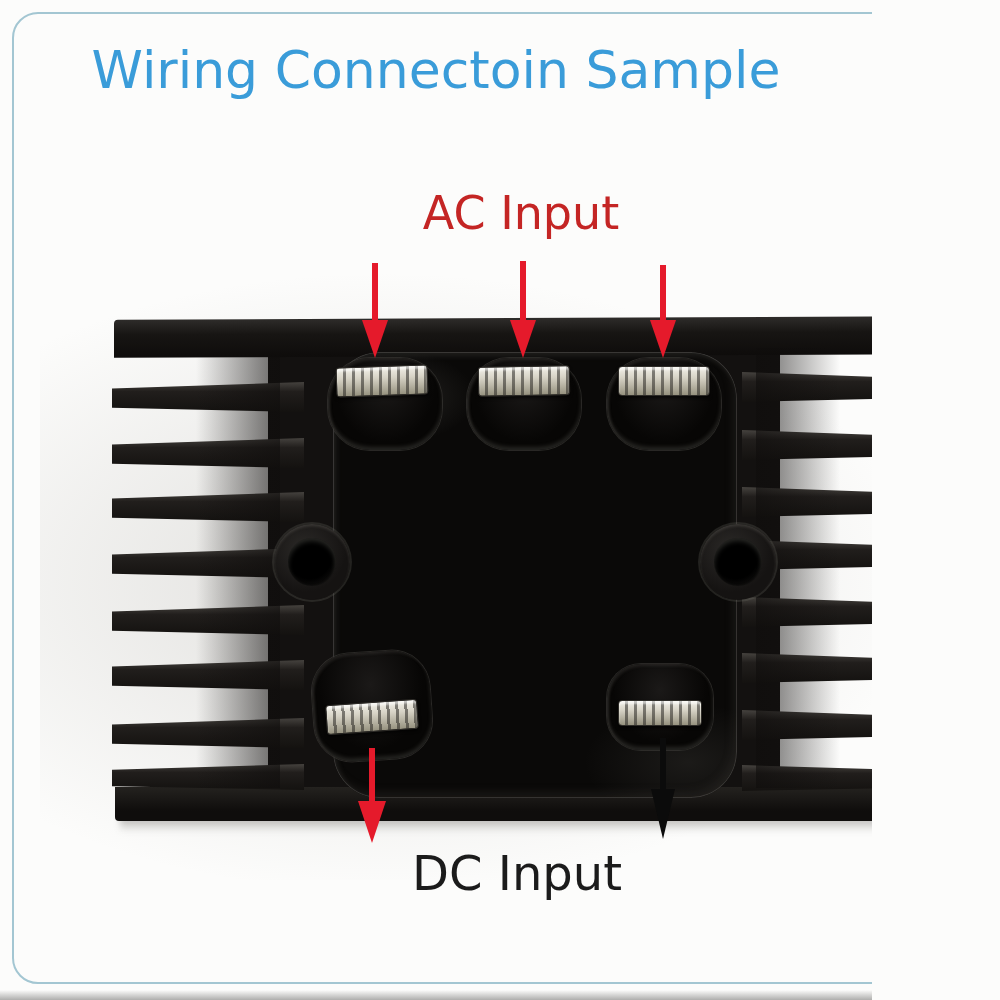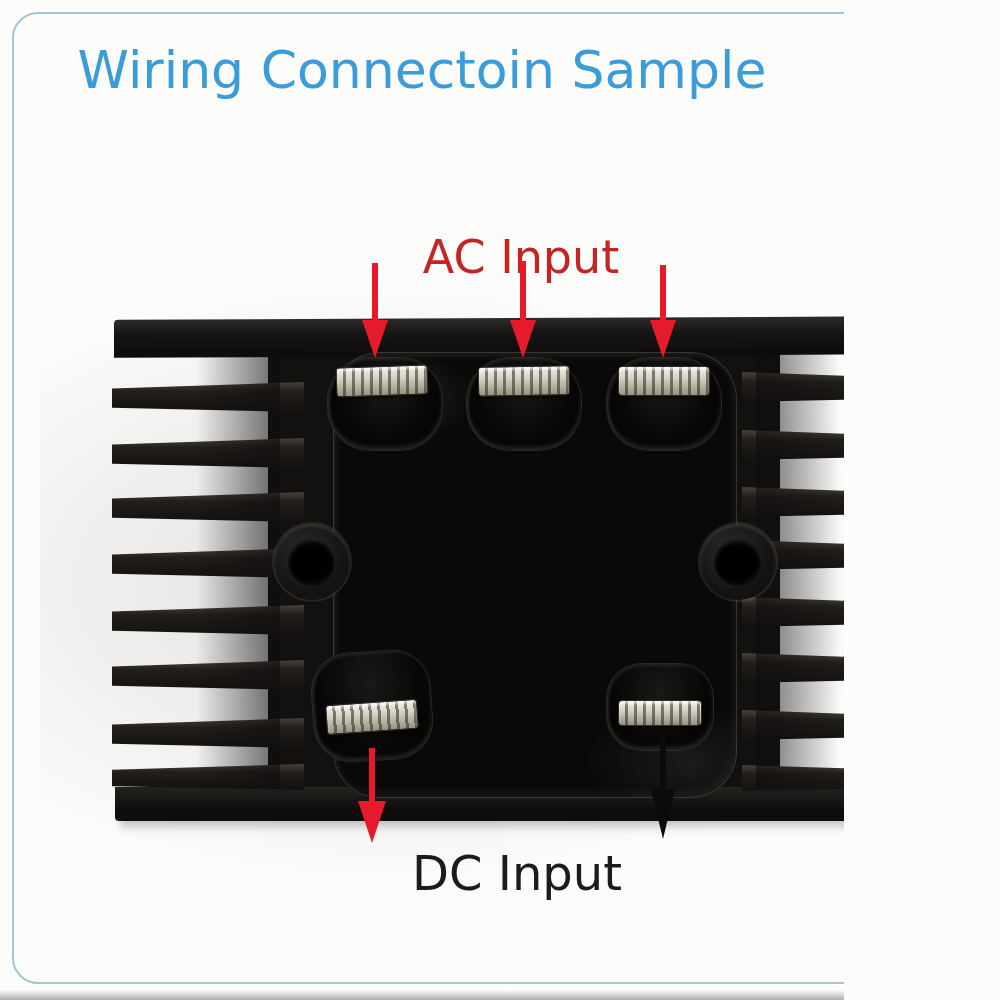--- a/index.html
+++ b/index.html
@@ -1,32 +1,32 @@
 <!DOCTYPE html>
 <html><head>
 <meta charset="utf-8">
 <style>
   html,body{margin:0;padding:0;background:#fcfcfb;}
   #canvas{position:relative;width:844px;height:1000px;overflow:hidden;
-          font-family:"DejaVu Sans","Liberation Sans",sans-serif;background:#fcfcfb;}
+          font-family:"DejaVu Sans","Liberation Sans",sans-serif;background:#fcfcfb;padding-left:28px;}
 
   
   .photo-shade{position:absolute;left:40px;top:260px;width:900px;height:620px;
     background:radial-gradient(ellipse at 38% 52%, rgba(158,155,148,0.30), rgba(158,155,148,0) 68%);}
   .bottom-edge{position:absolute;left:0;right:0;bottom:0;height:10px;
     background:linear-gradient(to top, rgba(110,110,108,0.55), rgba(110,110,108,0));}
 
   
   .frame{position:absolute;left:12px;top:12px;width:972px;height:972px;
     border:2px solid #a3c6d2;border-radius:26px;box-sizing:border-box;}
 
   .title{position:absolute;left:0;top:40px;width:100%;text-align:center;
     font-size:52px;letter-spacing:0px;color:#3a9cd9;}
   .ac-label{position:absolute;left:521px;top:186px;transform:translateX(-50%);
-    font-size:46px;color:#c42524;white-space:nowrap;margin-top:44px;}
+    font-size:46px;color:#c42524;white-space:nowrap;}
   .dc-label{position:absolute;left:517px;top:845px;transform:translateX(-50%);
     font-size:48px;color:#1b1b1b;white-space:nowrap;}
 
   
   .arrow{position:absolute;z-index:6;}
   .arrow .shaft{margin:0 auto;width:6px;}
   .arrow .head{margin:0 auto;width:0;height:0;}
   .red .shaft{background:#e51a2b;}
   .red .head{border-left:13px solid transparent;border-right:13px solid transparent;border-top:38px solid #e51a2b;}
   #ac-arrow-1{left:362px;top:263px;width:26px;} #ac-arrow-1 .shaft{height:57px;}

